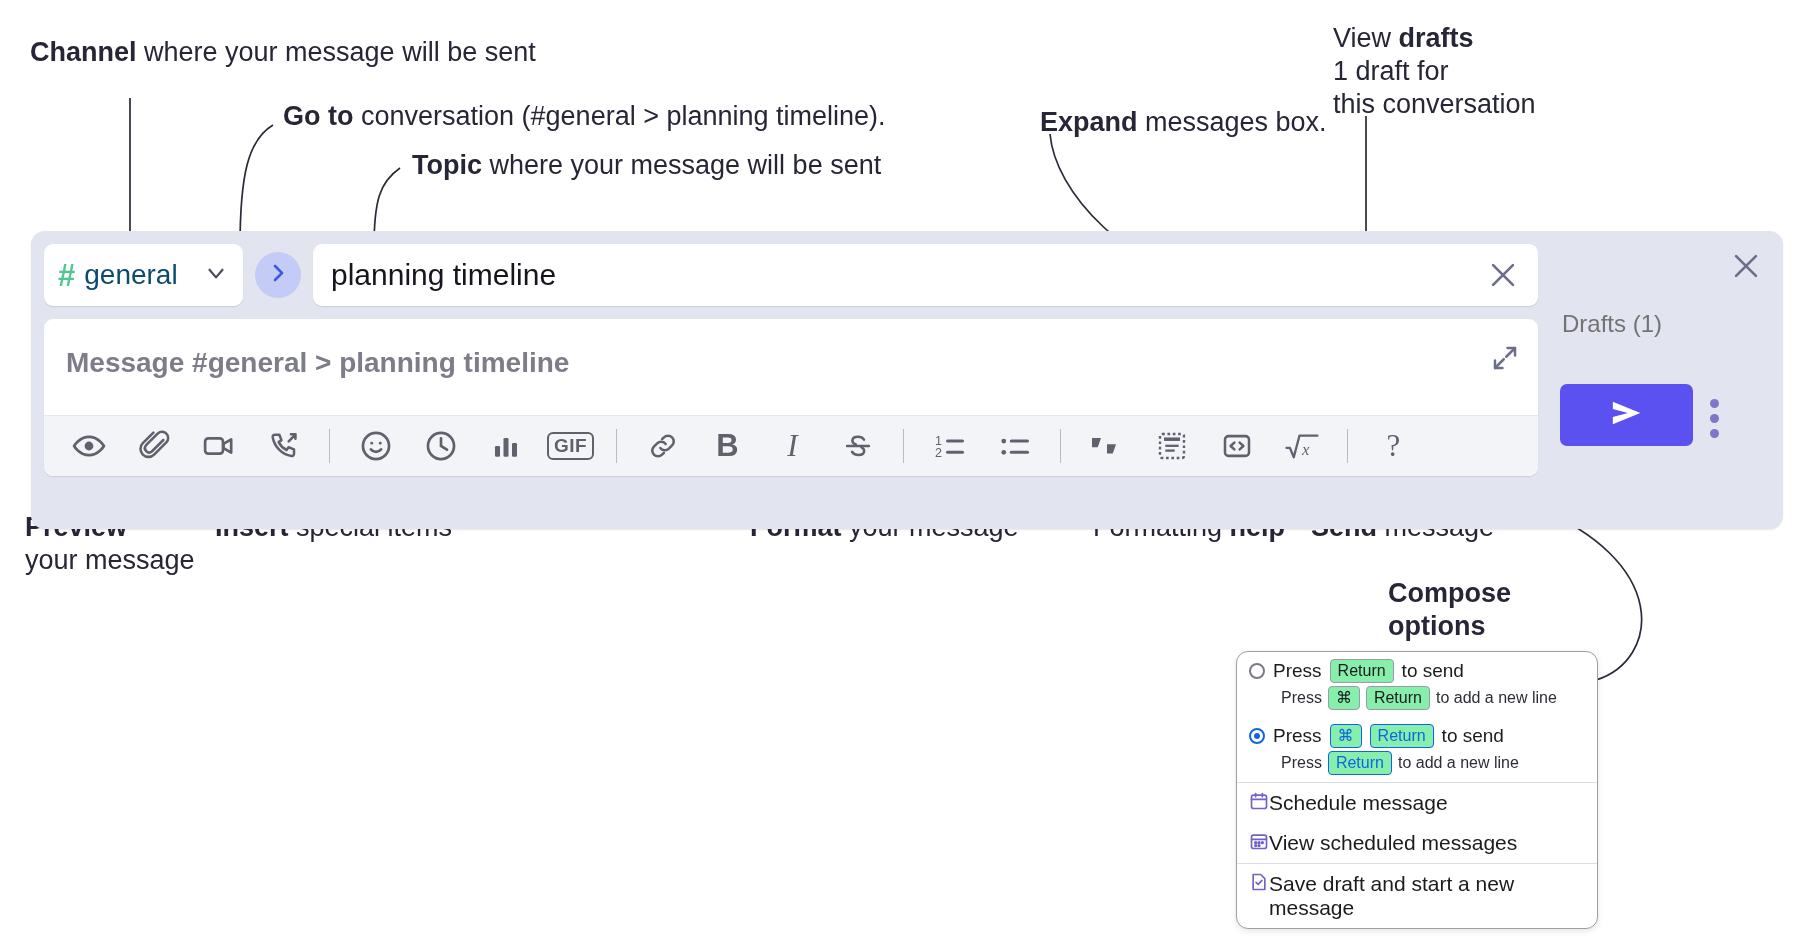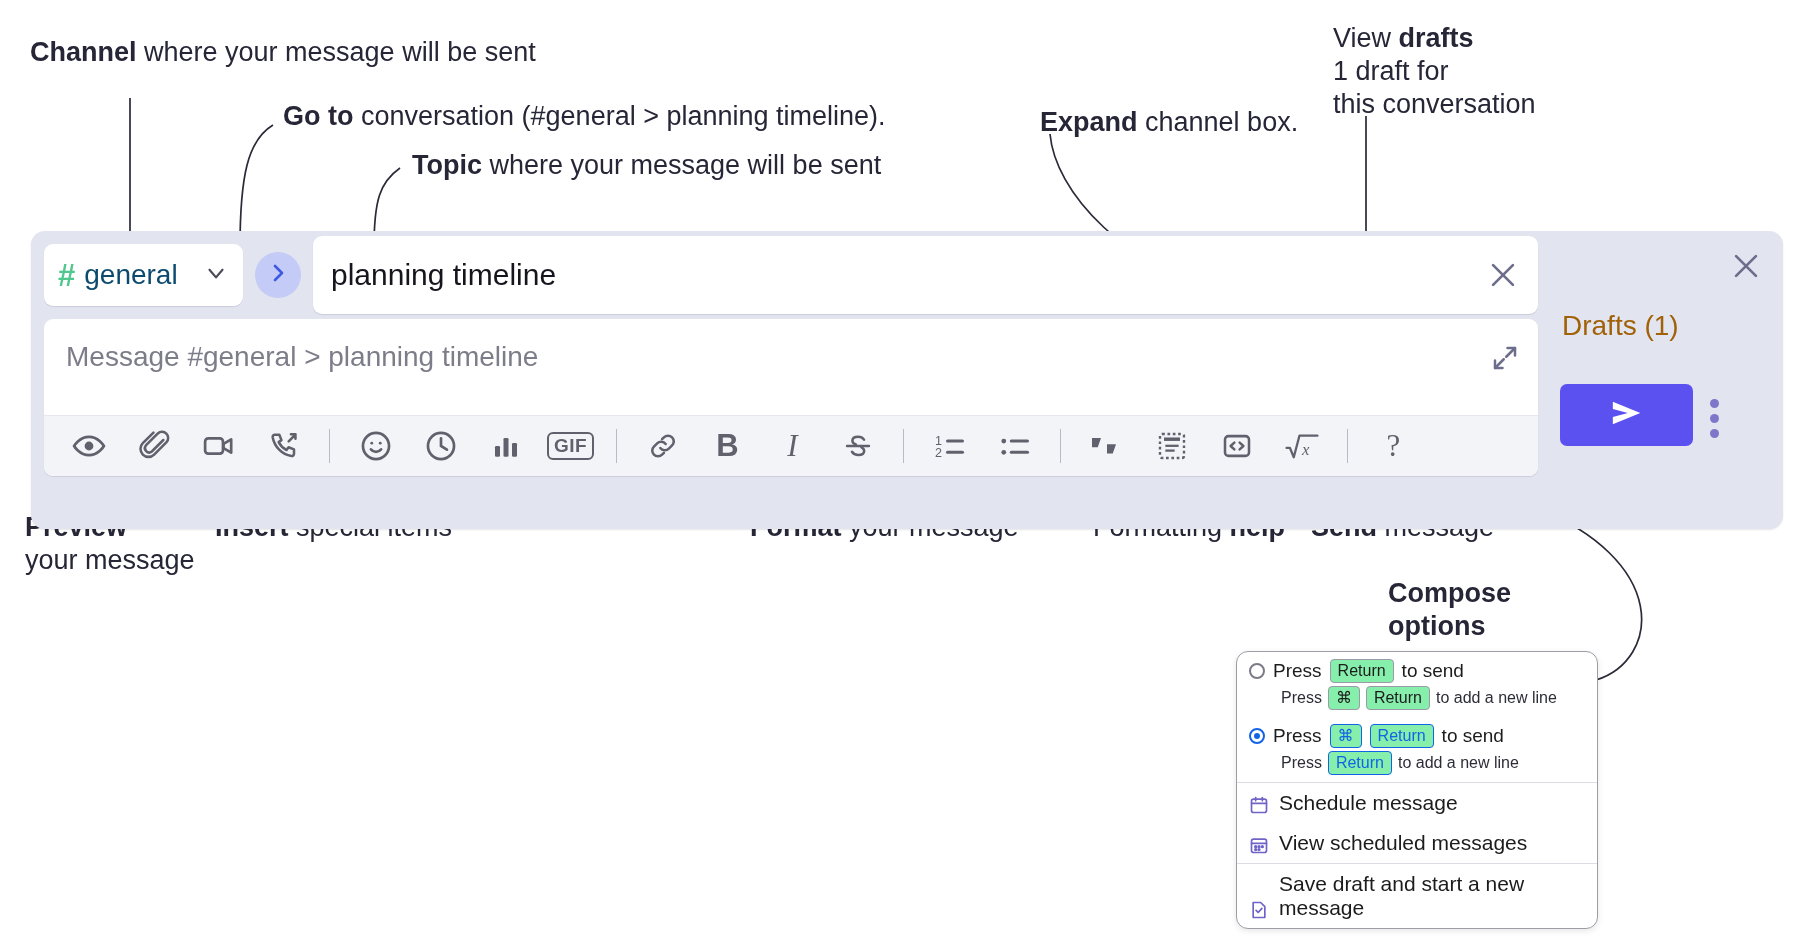--- a/index.html
+++ b/index.html
@@ -28,52 +28,52 @@
     box-shadow:0 1px 1px rgba(40,40,70,.12);
   }
   #channel-hash{color:#4fc78e;font-weight:bold;font-size:31px;line-height:1;margin-right:9px;}
   #channel-name{font-size:28px;color:#0c4a6e;}
   #channel-caret{margin-left:auto;color:#4a4a58;}
   #goto-btn{
     width:46px;height:46px;border-radius:50%;background:#c3cbf6;
     display:flex;align-items:center;justify-content:center;margin:0 12px;flex:0 0 auto;
   }
   #topic-box{
-    flex:1;height:78px;background:#fff;border-radius:9px;display:flex;align-items:center;
+    flex:1;height:62px;background:#fff;border-radius:9px;display:flex;align-items:center;
     padding:12px 18px;box-sizing:border-box;box-shadow:0 1px 1px rgba(40,40,70,.12);
   }
   #topic-value{font-size:30px;color:#15151d;}
   #topic-clear{margin-left:auto;display:flex;align-items:center;}
 
   
   #message-box{
     margin-top:13px;background:#fff;border-radius:9px;overflow:hidden;
     box-shadow:0 1px 1px rgba(40,40,70,.12);
   }
   #message-input-row{height:96px;position:relative;display:flex;align-items:flex-start;}
-  #message-placeholder{font-size:28px;color:#7d7d8a;padding:22px 0 0 22px;}
+  #message-placeholder{font-size:28px;color:#7d7d8a;padding:28px 0 0 22px;font-weight:bold;}
   #expand-btn{position:absolute;right:18px;top:24px;}
   #toolbar{
     height:60px;background:#f3f4f8;border-top:1px solid #e7e8ef;
     display:flex;align-items:center;padding:0 16px;gap:8px;
   }
   .tb{width:57px;height:56px;display:flex;align-items:center;justify-content:center;color:#61616e;}
   .tb svg{display:block;}
   .tdiv{width:1px;height:34px;background:#b9bac6;margin:0 9px;flex:0 0 auto;}
   .gifbox{
     border:2.4px solid #61616e;border-radius:6px;font-size:19px;font-weight:bold;
     padding:1px 5px;letter-spacing:.5px;color:#61616e;font-family:"Liberation Sans",sans-serif;
   }
   .helpq{font-size:31px;color:#61616e;font-family:"Liberation Serif",serif;}
 
   
   #panel-right{position:absolute;left:1519px;top:0;width:233px;height:298px;}
   #panel-close{position:absolute;right:20px;top:18px;}
   #drafts-link{
-    position:absolute;left:12px;top:79px;font-size:28px;color:#a16207;
+    position:absolute;left:12px;top:79px;font-size:24px;color:#737373;
   }
   #send-btn{
     position:absolute;left:10px;top:153px;width:133px;height:62px;border-radius:7px;
     background:#5b51f0;display:flex;align-items:center;justify-content:center;
   }
   #compose-more{position:absolute;left:160px;top:168px;display:flex;flex-direction:column;gap:6px;}
   #compose-more span{width:9px;height:9px;border-radius:50%;background:#7e77c9;display:block;}
 
   
   #options-menu{
@@ -86,21 +86,21 @@
   .opt-sub{display:flex;align-items:center;gap:6px;padding:1px 12px 7px 44px;font-size:16px;color:#2d2d38;}
   .radio{width:16px;height:16px;border-radius:50%;border:2px solid #7a7a88;box-sizing:border-box;flex:0 0 auto;}
   .radio.on{border-color:#1264e6;position:relative;}
   .radio.on::after{content:"";position:absolute;left:3px;top:3px;width:6px;height:6px;border-radius:50%;background:#1264e6;}
   kbd{
     border:1px solid #9b9ba6;border-radius:4px;padding:1px 7px;font-size:16px;
     font-family:"Liberation Sans",sans-serif;background:#86efac;color:#1d1c1d;display:inline-block;line-height:1.25;
   }
   kbd.blue{border-color:#1264e6;color:#1264e6;}
   .menu-sep{height:1px;background:#dcdce2;}
-  .menu-item{display:flex;align-items:flex-end;gap:10px;padding:8px 12px;font-size:21px;}
+  .menu-item{display:flex;align-items:flex-start;padding:8px 12px;font-size:21px;}
   .menu-item .mi-icon{color:#6f63c8;display:flex;align-items:center;flex:0 0 auto;}
 
   
   #connectors{position:absolute;left:0;top:0;width:1814px;height:944px;pointer-events:none;}
 </style>
 </head>
 <body>
 
 <div class="ann" style="left:30px;top:36px;">
   <div><b>Channel</b><span> where your message will be sent</span></div>
@@ -108,21 +108,21 @@
 
 <div class="ann" style="left:283px;top:100px;">
   <b>Go to</b><span> conversation (#general &gt; planning timeline).</span>
 </div>
 
 <div class="ann" style="left:412px;top:149px;">
   <b>Topic</b><span> where your message will be sent</span>
 </div>
 
 <div class="ann" style="left:1040px;top:106px;">
-  <b>Expand</b><span> channel box.</span>
+  <b>Expand</b><span> messages box.</span>
 </div>
 
 <div class="ann" style="left:1333px;top:22px;">
   <div><span>View </span><b>drafts</b></div>
   <div class="ital">1 draft for</div>
   <div class="ital">this conversation</div>
 </div>
 
 <div class="ann" style="left:25px;top:511px;">
   <div><b>Preview</b></div>

